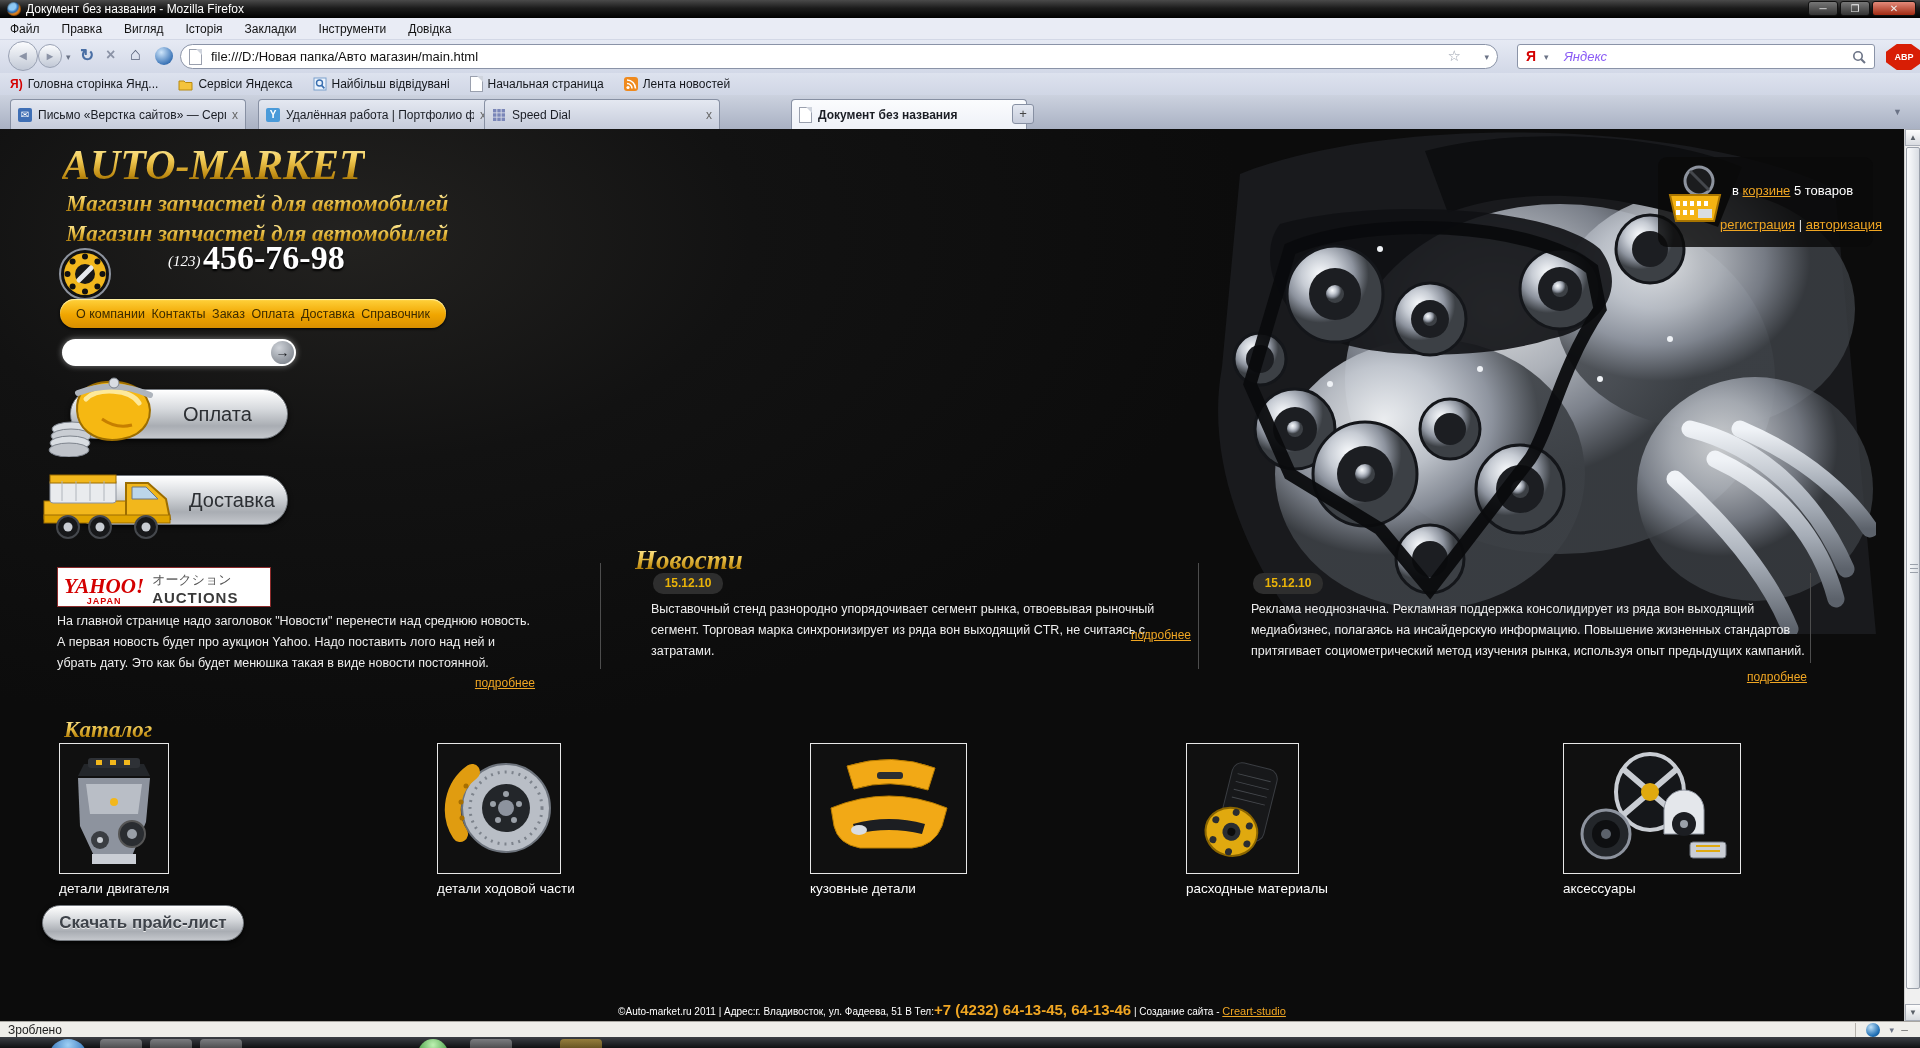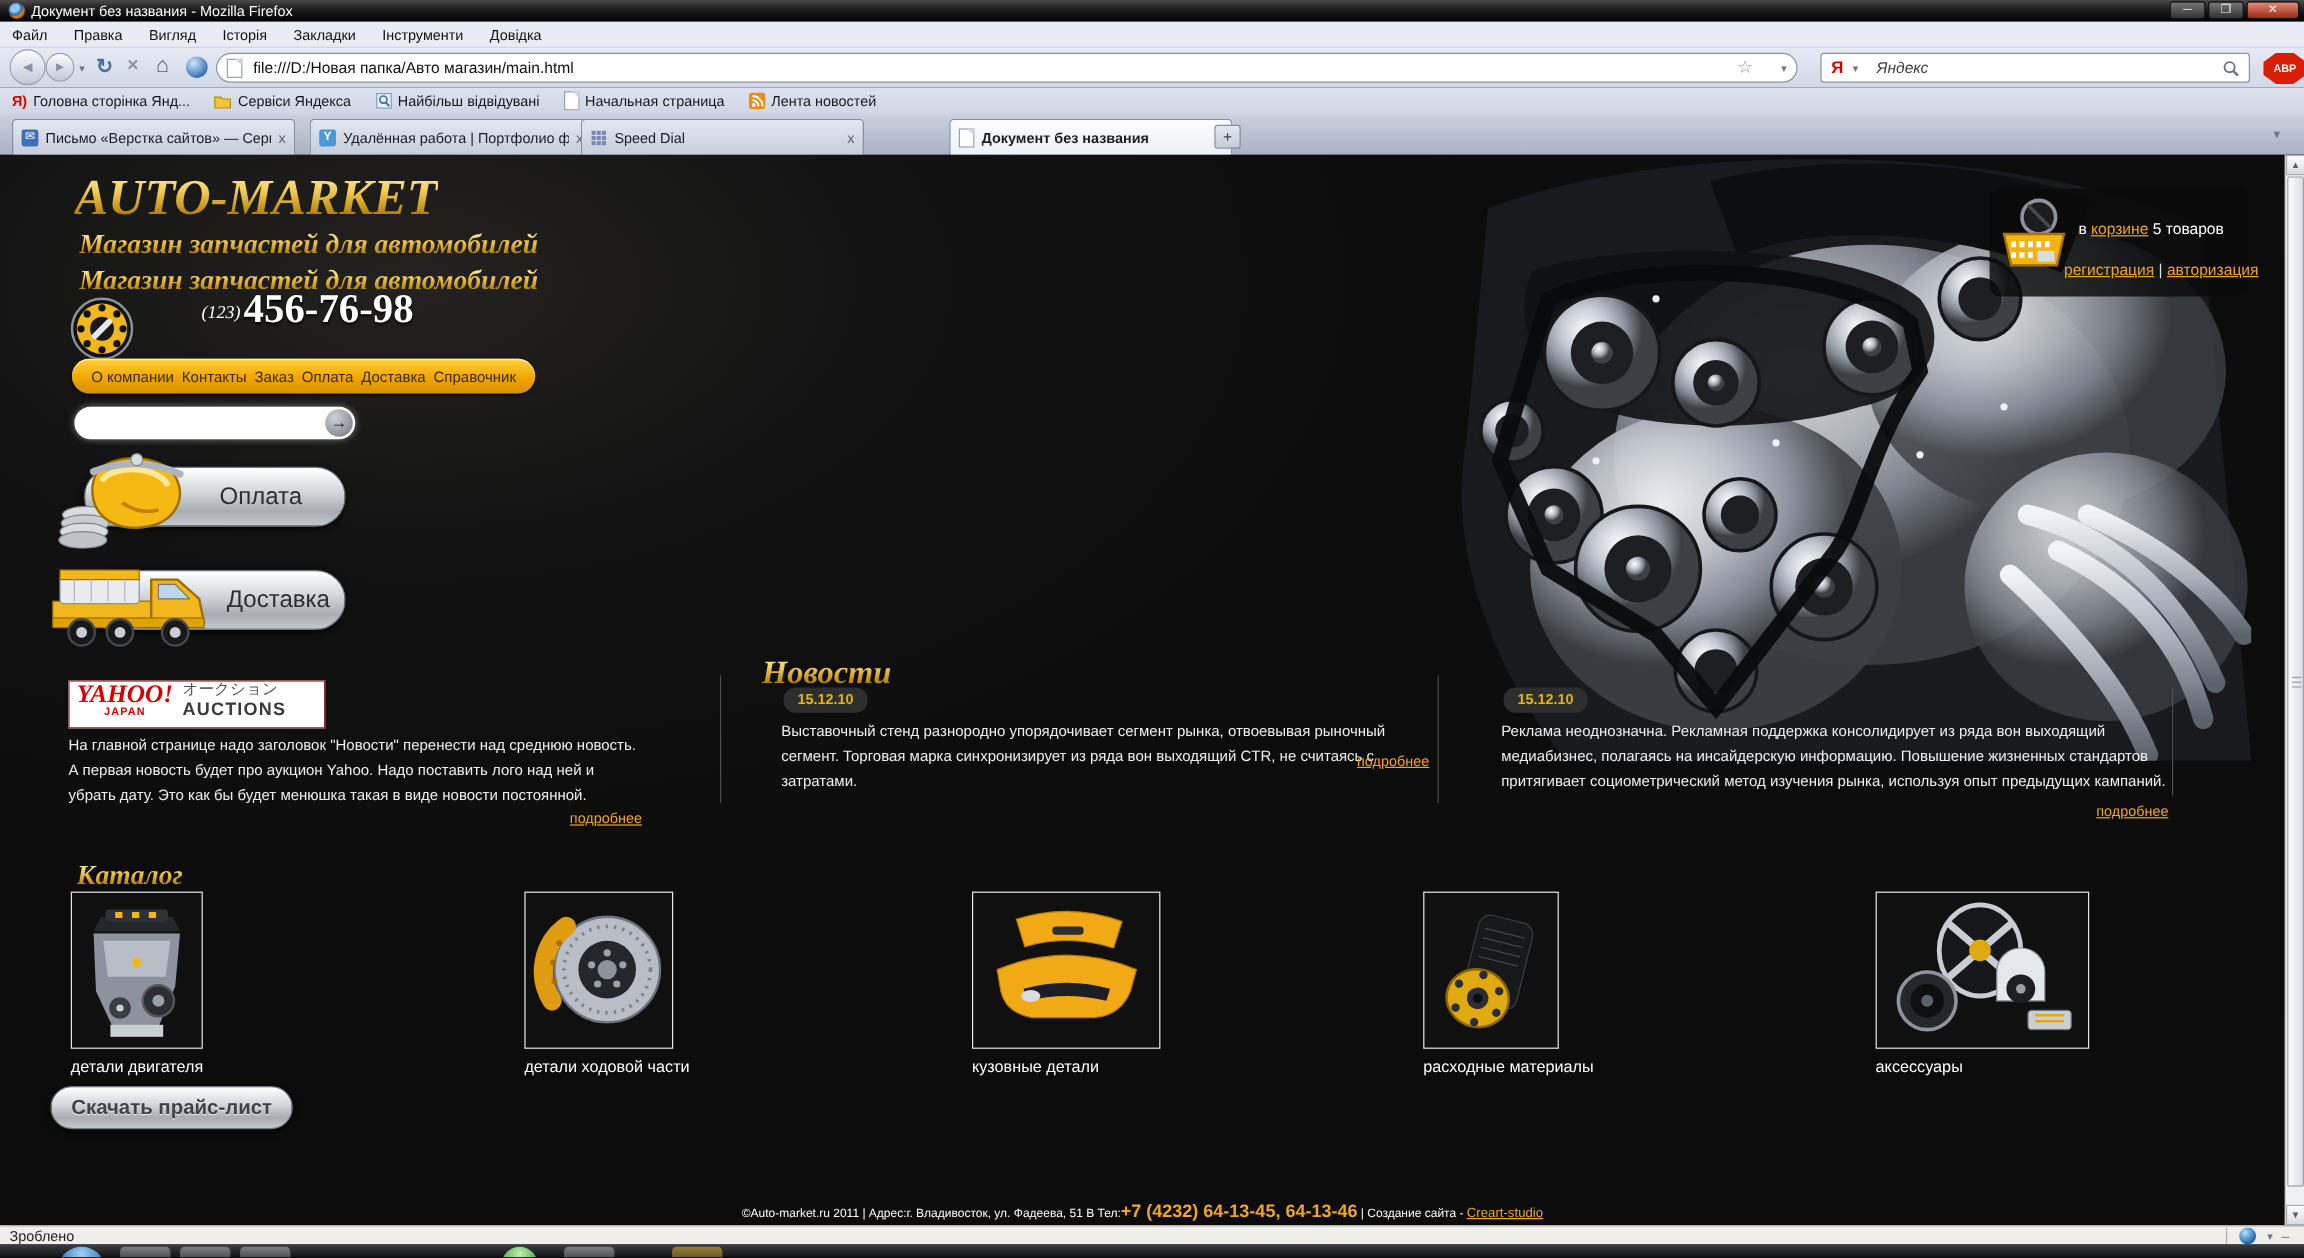--- a/index.html
+++ b/index.html
@@ -98,21 +98,21 @@
     <div class="urlbar">
       <span class="pageicon" style="position:absolute;left:8px;top:4px;"></span>
       <span style="position:absolute;left:30px;top:4px;">file:///D:/Новая папка/Авто магазин/main.html</span>
       <span style="position:absolute;right:36px;top:2px;color:#9aa1af;font-size:15px;">☆</span>
       <span class="caret" style="position:absolute;right:8px;top:7px;">▾</span>
     </div>
 
     <div class="searchbar">
       <span style="position:absolute;left:8px;top:3px;color:#d40000;font-weight:bold;font-size:14px;">Я</span>
       <span class="caret" style="position:absolute;left:26px;top:7px;">▾</span>
-      <span style="position:absolute;left:46px;top:4px;color:#404040;font-style:italic;">Яндекс</span>
+      <span style="position:absolute;left:46px;top:4px;color:#8b5cf6;font-style:italic;">Яндекс</span>
       <svg style="position:absolute;right:8px;top:5px;" width="14" height="14" viewBox="0 0 14 14">
           <circle cx="6" cy="6" r="4.2" fill="none" stroke="#6b7386" stroke-width="1.6"></circle>
           <line x1="9.2" y1="9.2" x2="13" y2="13" stroke="#6b7386" stroke-width="2"></line>
         </svg>
     </div>
 
     <div class="abs" style="left:1886px;top:4px;width:36px;height:26px;background:#d81e05;clip-path:polygon(30% 0,70% 0,100% 30%,100% 70%,70% 100%,30% 100%,0 70%,0 30%);border-radius:4px;color:#fff;font-size:9px;font-weight:bold;text-align:center;line-height:26px;">ABP</div>
   </div>
 
   <div class="abs bookmarksbar">
@@ -357,21 +357,21 @@
       <g>
           <circle cx="30" cy="64" r="11" fill="#17181a" stroke="#45484d" stroke-width="2"></circle>
           <circle cx="30" cy="64" r="4.5" fill="#c9cdd3"></circle>
       <circle cx="62" cy="64" r="11" fill="#17181a" stroke="#45484d" stroke-width="2"></circle>
           <circle cx="62" cy="64" r="4.5" fill="#c9cdd3"></circle>
       <circle cx="108" cy="64" r="11" fill="#17181a" stroke="#45484d" stroke-width="2"></circle>
           <circle cx="108" cy="64" r="4.5" fill="#c9cdd3"></circle>
         </g>
     </svg>
 
-    <div class="abs" style="left:57px;top:438px;width:214px;height:40px;background:#fff;border:1px solid #8c2b2b;z-index:2;display:flex;align-items:flex-start;gap:8px;padding:0 6px;">
+    <div class="abs" style="left:57px;top:438px;width:214px;height:40px;background:#fff;border:1px solid #8c2b2b;z-index:2;display:flex;align-items:flex-end;gap:8px;padding:0 6px;">
       <div style="text-align:center;line-height:1;">
         <span style="font-family:'Liberation Serif',serif;font-weight:bold;font-style:italic;color:#d40000;font-size:21px;">YAHOO!</span>
         <div style="color:#d40000;font-size:9px;font-weight:bold;letter-spacing:1px;">JAPAN</div>
       </div>
       <div style="line-height:1.15;">
         <div style="color:#555;font-size:13px;font-family:Liberation Mono, monospace;">オークション</div>
         <div style="color:#3a3a3a;font-size:15px;font-weight:bold;letter-spacing:1px;">AUCTIONS</div>
       </div>
     </div>
 

